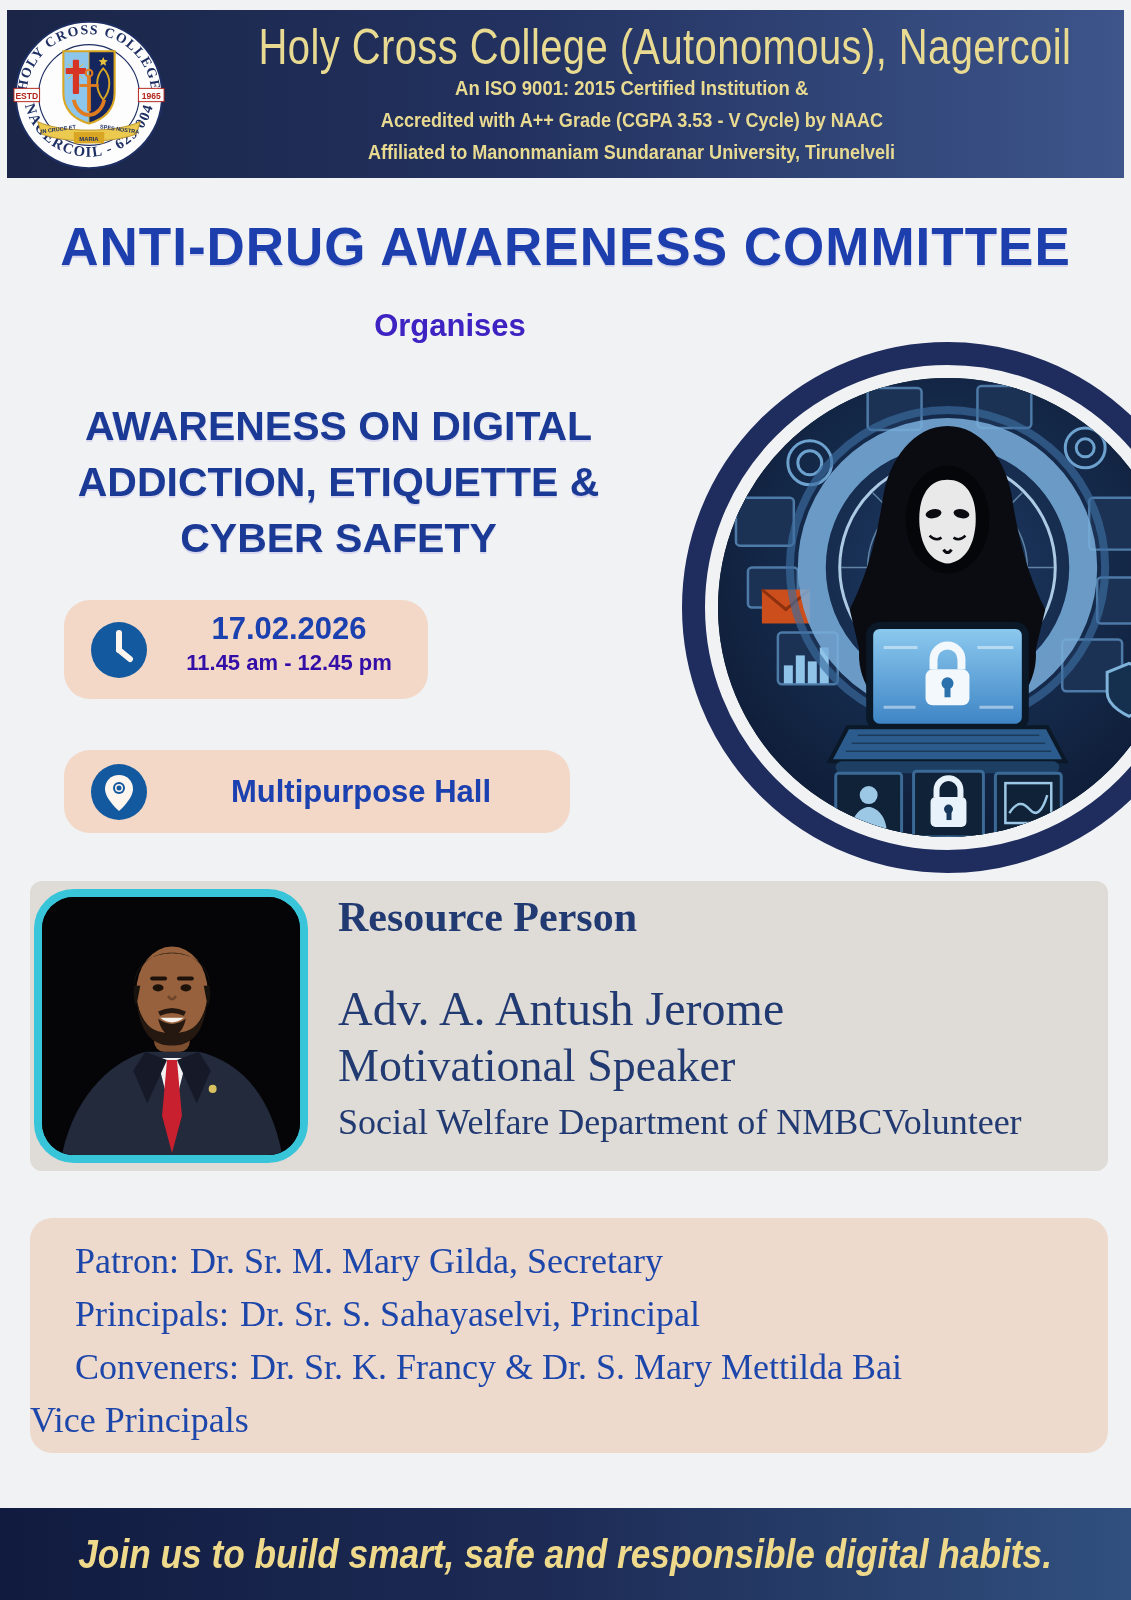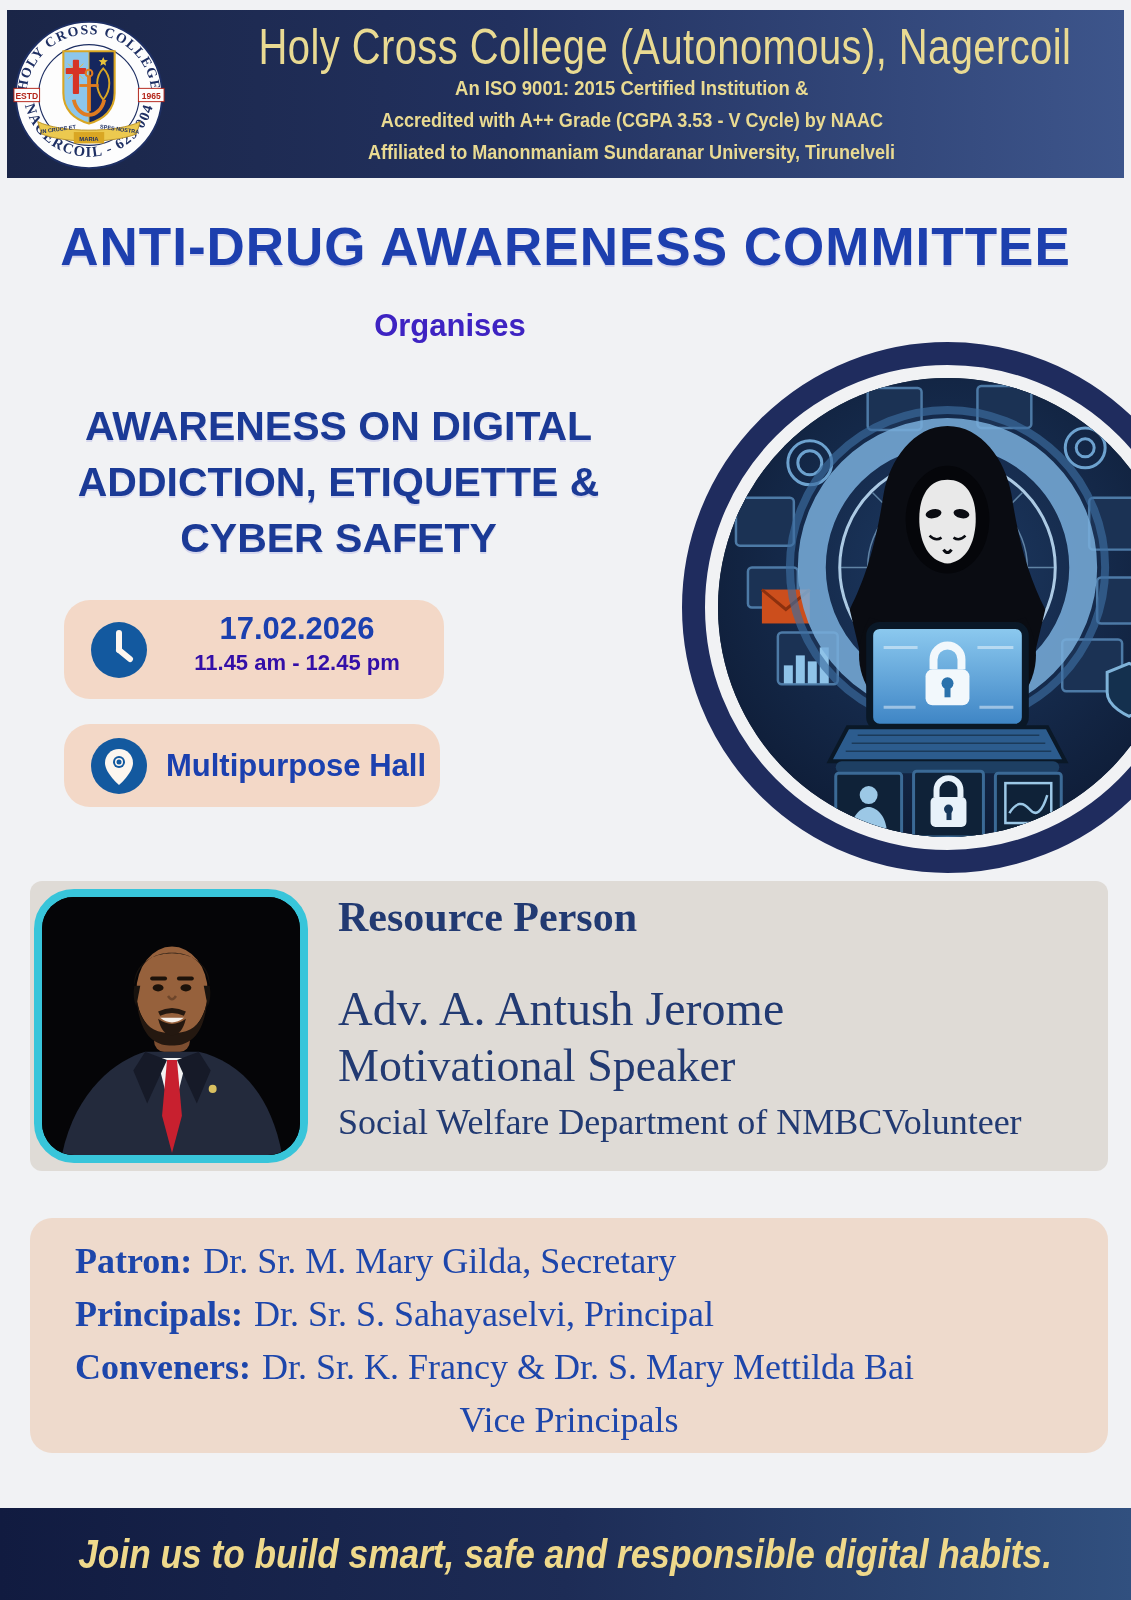--- a/index.html
+++ b/index.html
@@ -27,23 +27,23 @@
   .organises{
     position:absolute; left:0; top:308px; width:900px; text-align:center;
     font-size:31px; font-weight:bold; color:#3e23c2;
   }
   .event-title{
     position:absolute; left:16px; top:398px; width:645px; text-align:center;
     font-size:41px; line-height:56px; font-weight:bold; color:#1b3a96;
     text-shadow:0 2px 0 rgba(140,140,215,.25);
   }
   
-  .badge{position:absolute; background:#f3d8c7; border-radius:26px;padding-left:16px;}
+  .badge{position:absolute; background:#f3d8c7; border-radius:26px;}
   .badge-date{left:64px; top:600px; width:364px; height:99px;}
-  .badge-venue{left:64px; top:724px; width:360px; height:83px;}
+  .badge-venue{left:64px; top:750px; width:506px; height:83px;}
   .icon-circle{position:absolute; left:26px; width:58px; height:58px;}
   .badge-date .icon-circle{top:21px;}
   .badge-venue .icon-circle{top:13px;}
   .date-text{position:absolute; left:96px; right:10px; top:9px; text-align:center;}
   .date-line{font-size:31px; font-weight:bold; color:#1b40af; line-height:40px;}
   .time-line{font-size:22px; font-weight:bold; color:#330fa8; line-height:28px;}
   .venue-text{position:absolute; left:100px; right:12px; top:0; height:83px;
     line-height:83px; text-align:center; font-size:31px; font-weight:bold; color:#1b40af;}
   
   .hacker-ring{
@@ -71,23 +71,23 @@
   .res-name{position:absolute; top:100px; font-size:48px;}
   .res-role{position:absolute; top:158px; font-size:46px;}
   .res-org{position:absolute; top:220px; font-size:36px;}
   
   .officials-panel{
     position:absolute; left:30px; top:1218px; width:1078px; height:235px;
     background:#eedacc; border-radius:22px;
     font-family:"Liberation Serif", serif; color:#1d46ab; font-size:36px;
   }
   .off-line{position:absolute; left:45px; right:30px; white-space:nowrap;}
-  .off-line .lbl{font-weight:bold; margin-right:11px;}
+  .off-line .lbl{font-weight:normal; margin-right:11px;}
   .off-1{top:22px;} .off-2{top:75px;} .off-3{top:128px;}
-  .off-4{top:181px; text-align:center; left:0; right:0;}
+  .off-4{top:181px; text-align:left; left:0; right:0;}
   
   .footer{
     position:absolute; left:0; top:1508px; width:1131px; height:92px;
     background:linear-gradient(90deg,#111b40 0%,#1d2c56 50%,#31507f 100%);
     display:flex; align-items:center; justify-content:center;font-style:italic;
   }
   .footer-text{font-size:41px; font-weight:bold; color:#efd98b;}
 </style>
 </head>
 <body>

